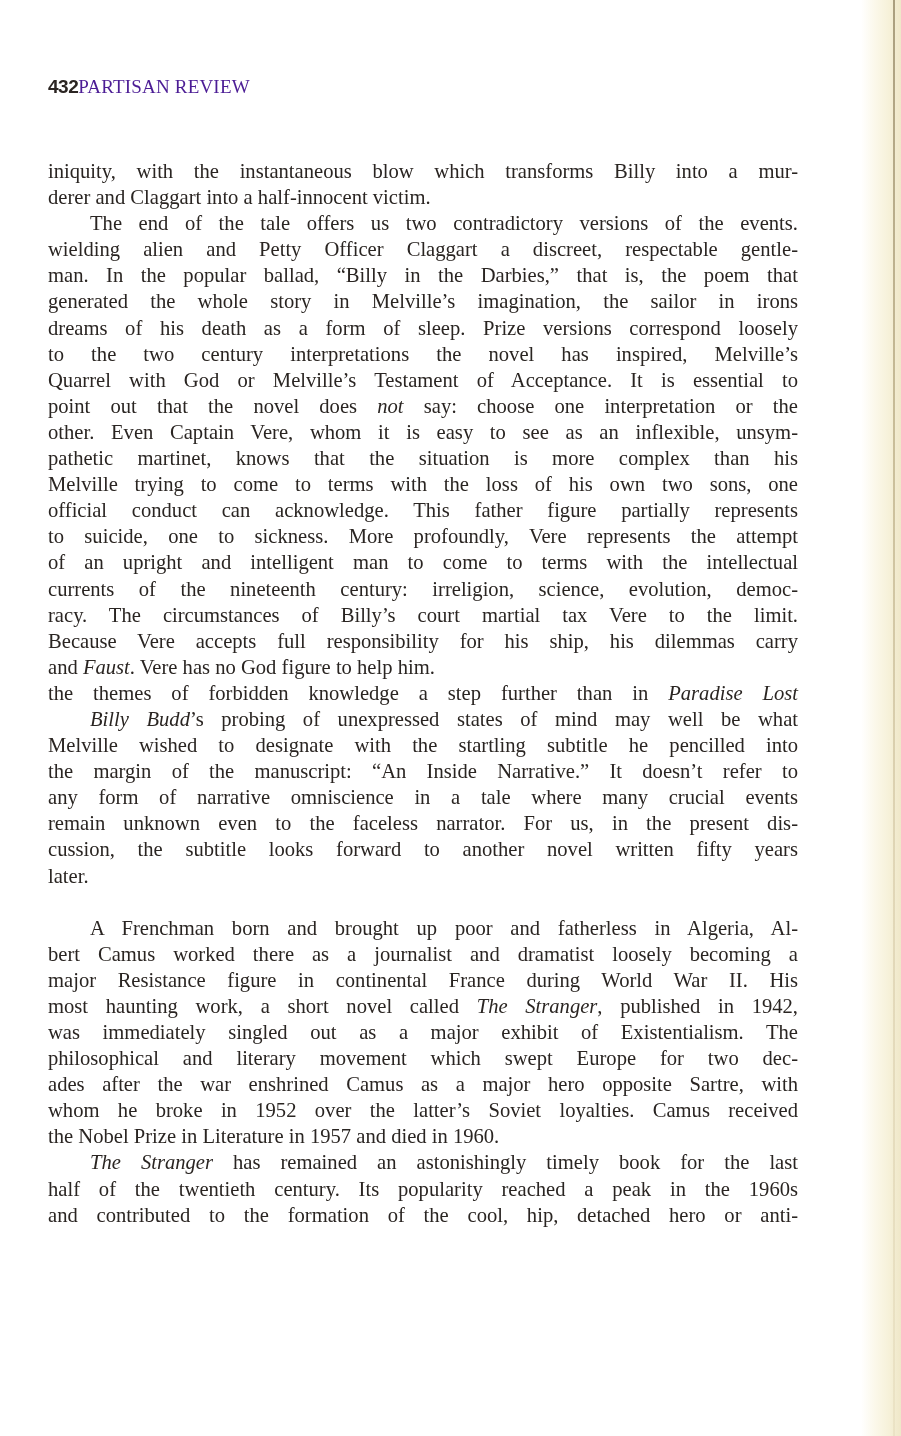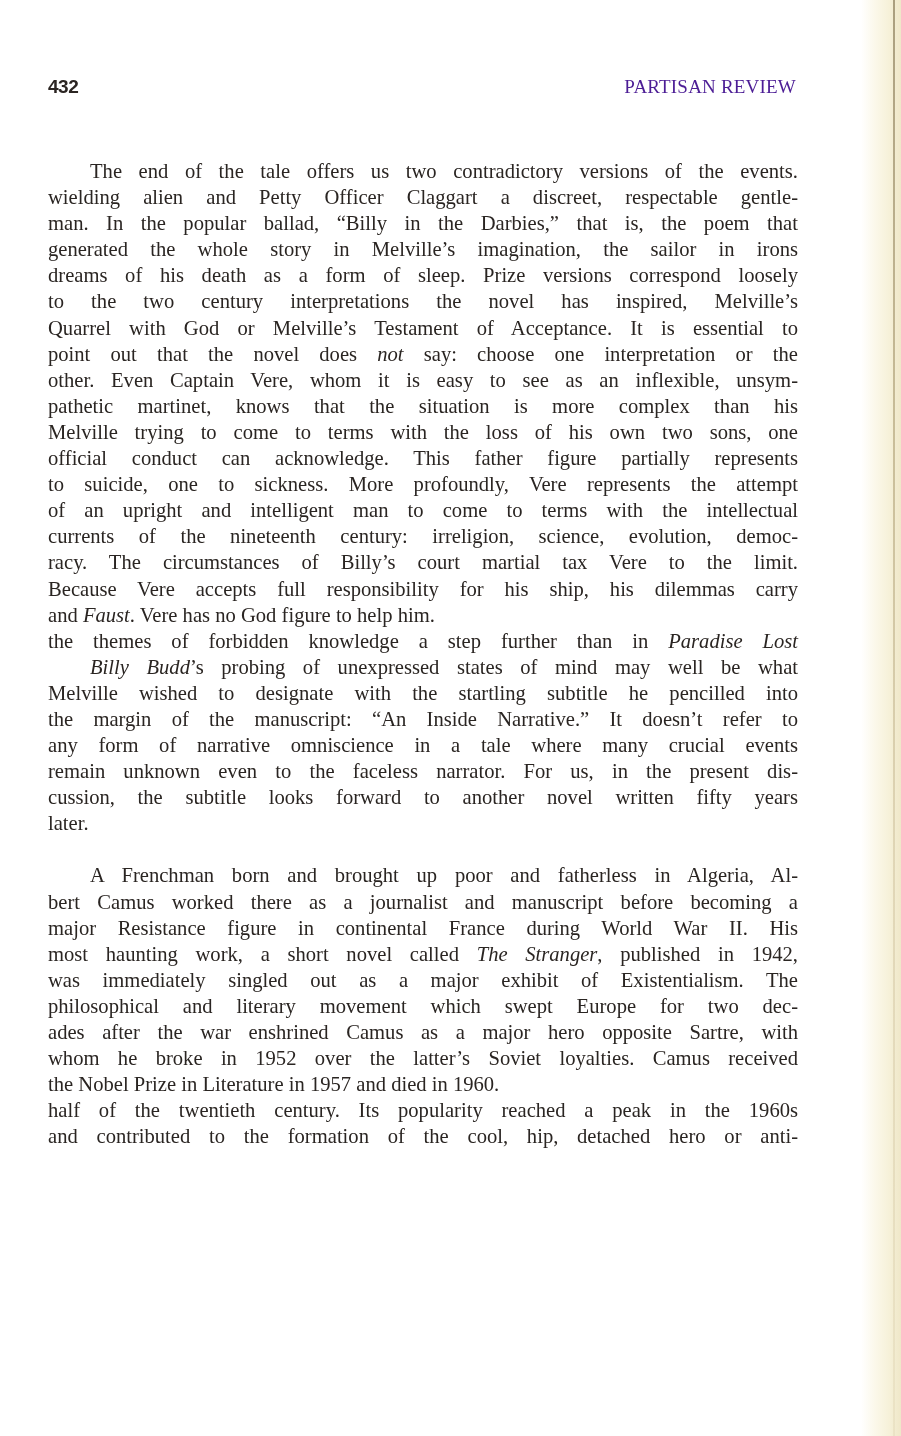--- a/index.html
+++ b/index.html
@@ -32,21 +32,21 @@
       background: linear-gradient(to bottom, #8b7d5a 0%, #b6a87f 30%, #d8ccaa 60%, #e8dfc0 100%);
       opacity: 0.7;
     }
     .running-head {
       position: absolute;
       top: 76px;
       left: 48px;
       width: 748px;
       height: 24px;
       display: flex;
-      justify-content: space-between;
+      justify-content: flex-start;
       align-items: baseline;
     }
     .page-number {
       font-family: "Liberation Sans", "DejaVu Sans", sans-serif;
       font-weight: bold;
       font-size: 19px;
       letter-spacing: -0.5px;
       color: #2b2522;
     }
     .journal-title {
@@ -92,20 +92,24 @@
 <div class="page-edge"></div>
 <div class="page-edge-line"></div>
 
 <header class="running-head">
   <span class="page-number">432</span>
   <span class="journal-title">PARTISAN REVIEW</span>
 </header>
 
 <main class="body-text" id="body-text">
     <p>
+      <span class="line">iniquity, with the instantaneous blow which transforms Billy into a mur-</span>
+      <span class="line last">derer and Claggart into a half-innocent victim.</span>
+    </p>
+    <p>
       <span class="line ind">The end of the tale offers us two contradictory versions of the events.</span>
       <span class="line">wielding alien and Petty Officer Claggart a discreet, respectable gentle-</span>
       <span class="line">man. In the popular ballad, “Billy in the Darbies,” that is, the poem that</span>
       <span class="line">generated the whole story in Melville’s imagination, the sailor in irons</span>
       <span class="line">dreams of his death as a form of sleep. Prize versions correspond loosely</span>
       <span class="line">to the two century interpretations the novel has inspired, Melville’s</span>
       <span class="line">Quarrel with God or Melville’s Testament of Acceptance. It is essential to</span>
       <span class="line">point out that the novel does <em>not</em> say: choose one interpretation or the</span>
       <span class="line">other. Even Captain Vere, whom it is easy to see as an inflexible, unsym-</span>
       <span class="line">pathetic martinet, knows that the situation is more complex than his</span>
@@ -124,26 +128,27 @@
       <span class="line">Melville wished to designate with the startling subtitle he pencilled into</span>
       <span class="line">the margin of the manuscript: “An Inside Narrative.” It doesn’t refer to</span>
       <span class="line">any form of narrative omniscience in a tale where many crucial events</span>
       <span class="line">remain unknown even to the faceless narrator. For us, in the present dis-</span>
       <span class="line">cussion, the subtitle looks forward to another novel written fifty years</span>
       <span class="line last">later.</span>
     </p>
     <div class="section-gap"></div>
     <p>
       <span class="line ind">A Frenchman born and brought up poor and fatherless in Algeria, Al-</span>
-      <span class="line">bert Camus worked there as a journalist and manuscript before becoming a</span>
+      <span class="line">bert Camus worked there as a journalist and dramatist loosely becoming a</span>
       <span class="line">major Resistance figure in continental France during World War II. His</span>
       <span class="line">most haunting work, a short novel called <em>The Stranger</em>, published in 1942,</span>
       <span class="line">was immediately singled out as a major exhibit of Existentialism. The</span>
       <span class="line">philosophical and literary movement which swept Europe for two dec-</span>
       <span class="line">ades after the war enshrined Camus as a major hero opposite Sartre, with</span>
       <span class="line">whom he broke in 1952 over the latter’s Soviet loyalties. Camus received</span>
       <span class="line last">the Nobel Prize in Literature in 1957 and died in 1960.</span>
     </p>
     <p>
+      <span class="line ind"><em>The Stranger</em> has remained an astonishingly timely book for the last</span>
       <span class="line">half of the twentieth century. Its popularity reached a peak in the 1960s</span>
       <span class="line">and contributed to the formation of the cool, hip, detached hero or anti-</span>
     </p>
   </main>
 
 </body></html>

